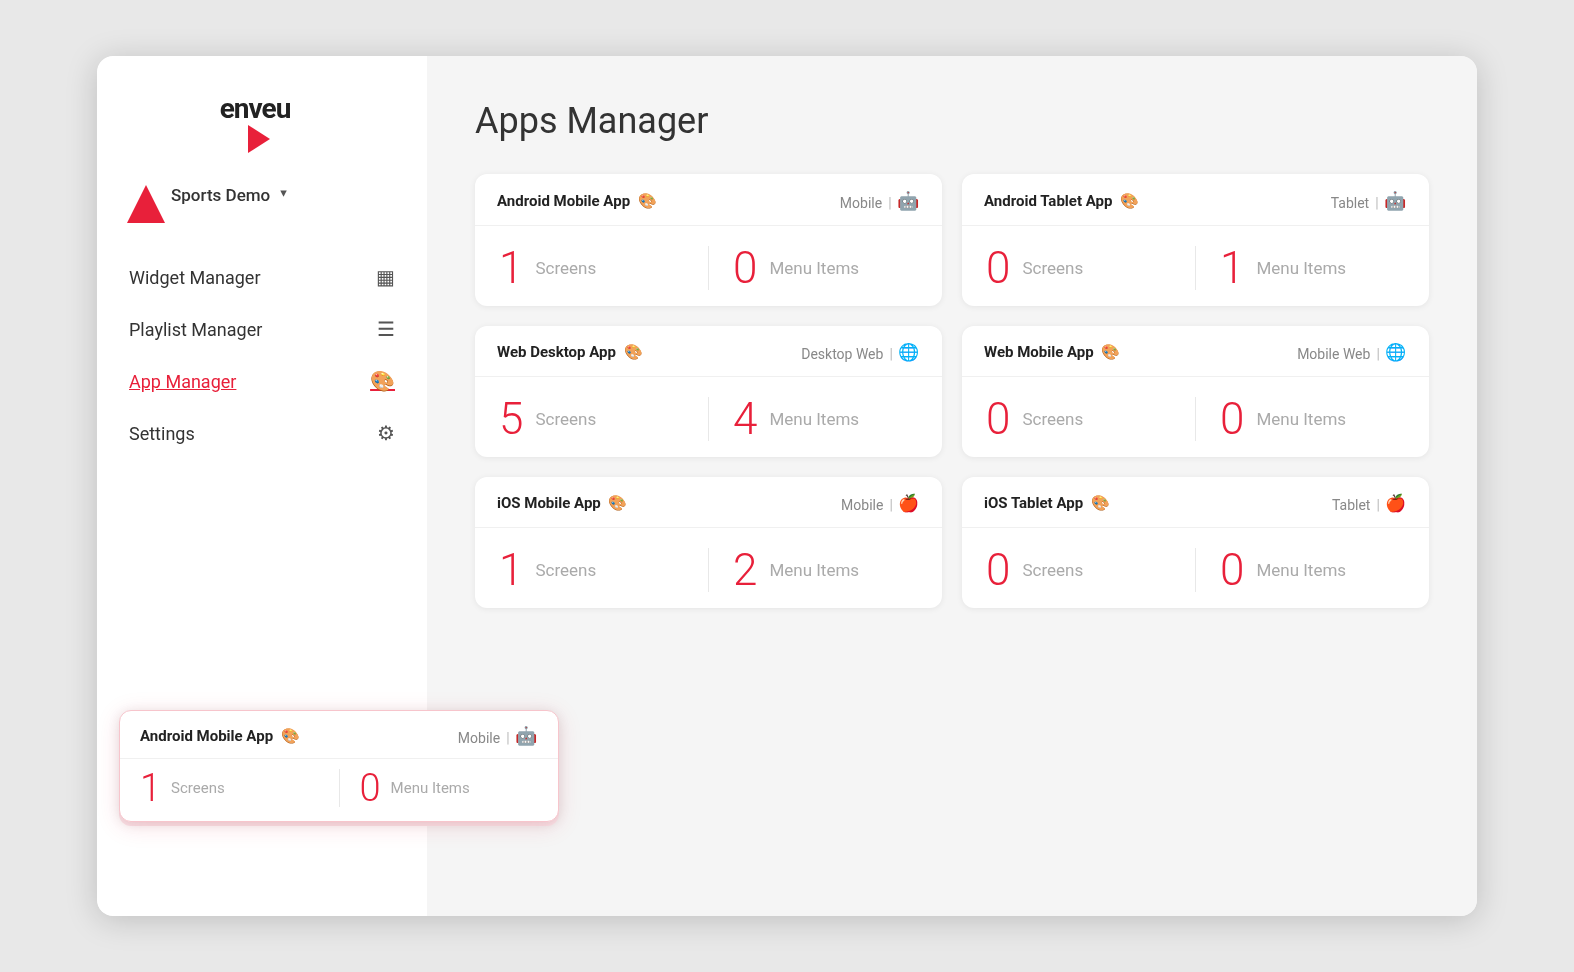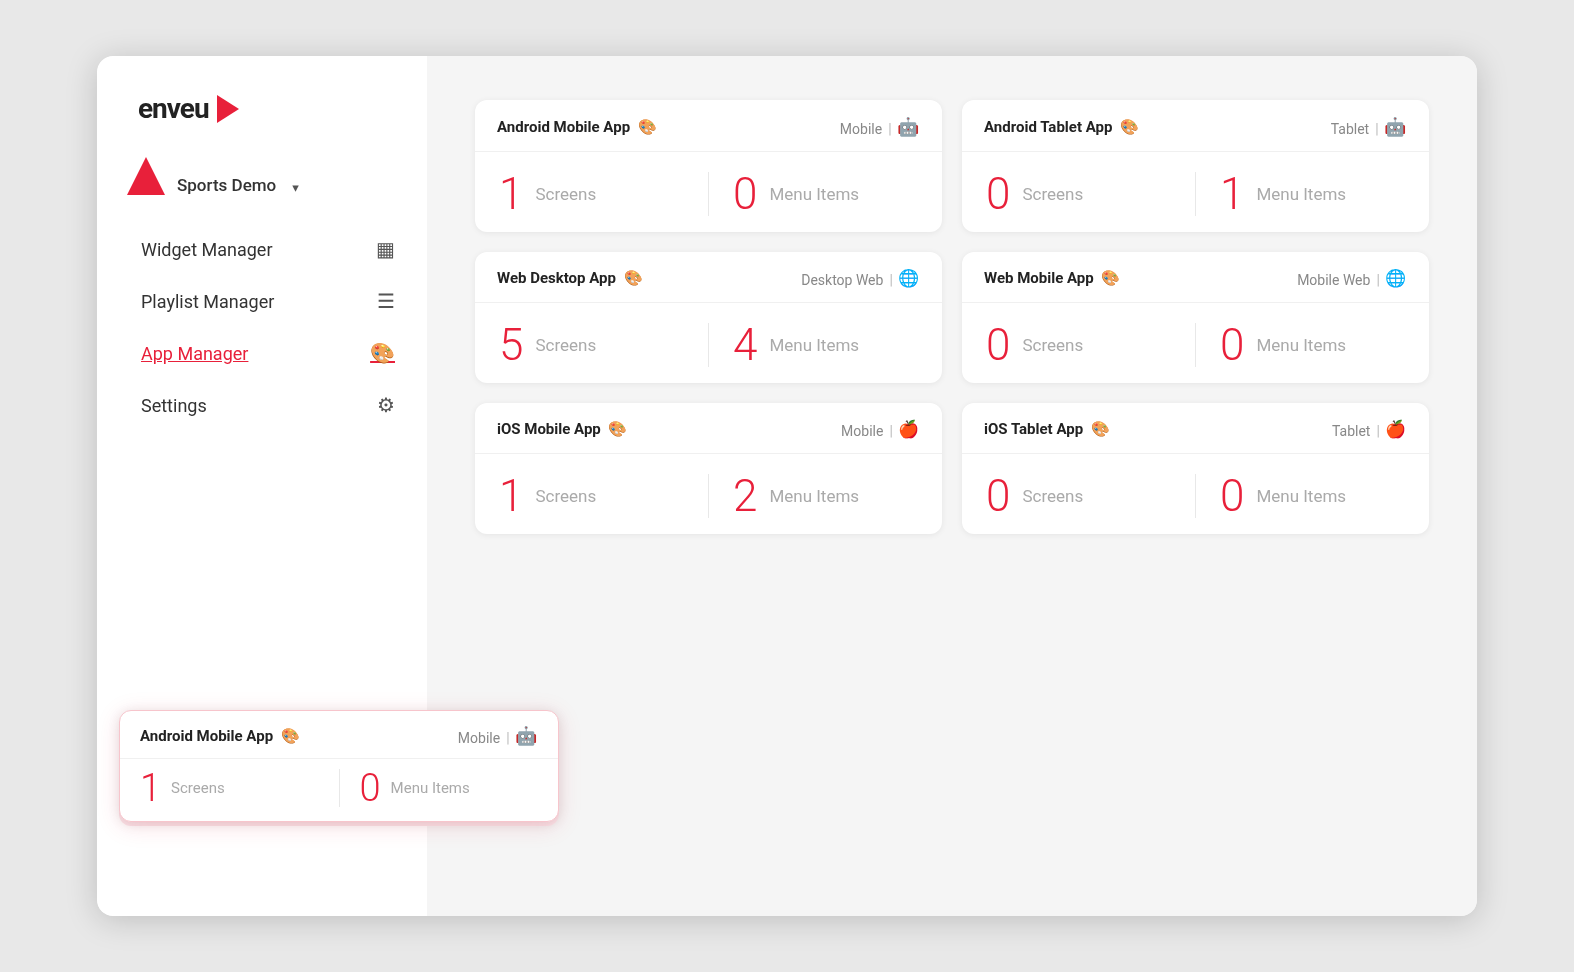--- a/index.html
+++ b/index.html
@@ -29,42 +29,43 @@
       background: #fff;
       border-radius: 16px 0 0 16px;
       padding: 36px 0 0 0;
       display: flex;
       flex-direction: column;
       z-index: 2;
     }
     .sidebar-logo {
       display: flex;
       align-items: center;
-      padding: 0 30px 32px 41px;
+      padding: 0 30px 32px 16px;
+      flex-direction: column;
     }
     .logo-text {
       font-size: 28px;
       font-weight: 700;
       color: #222;
       letter-spacing: -1px;
     }
     .logo-arrow {
       display: inline-block;
       width: 0;
       height: 0;
       border-top: 14px solid transparent;
       border-bottom: 14px solid transparent;
       border-left: 22px solid #e8203a;
       margin-left: 8px;
     }
     .sidebar-account {
       display: flex;
-      align-items: flex-end;
+      align-items: flex-start;
       padding: 0 30px 28px 30px;
-      gap: 12px;
+      gap: 6px;
     }
     .account-icon {
       width: 38px;
       height: 38px;
       background: #e8203a;
       clip-path: polygon(50% 0%, 0% 100%, 100% 100%);
       flex-shrink: 0;
     }
     .account-name {
       font-size: 17px;
@@ -84,21 +85,20 @@
     .nav-item {
       display: flex;
       align-items: center;
       justify-content: space-between;
       padding: 14px 32px;
       font-size: 18px;
       color: #333;
       cursor: pointer;
       border-radius: 0;
       transition: background 0.15s;
-      margin-left: 12px;
     }
     .nav-item.active {
       color: #e8203a;
       text-decoration: underline;
     }
     .nav-icon {
       font-size: 20px;
       color: #555;
     }
     .nav-item.active .nav-icon {
@@ -289,20 +289,21 @@
         <span class="nav-icon">🎨</span>
       </div>
       <div class="nav-item">
         <span>Settings</span>
         <span class="nav-icon">⚙</span>
       </div>
     </nav>
   </div>
 
   <div class="main-content">
+    <h1 class="page-title">Apps Manager</h1>
 
     <div class="apps-grid">
 
       <div class="app-card">
         <div class="app-card-header">
           <div class="app-card-name">
             <span>Android Mobile App</span>
             <span class="palette-icon">🎨</span>
           </div>
           <div class="app-card-platform">

